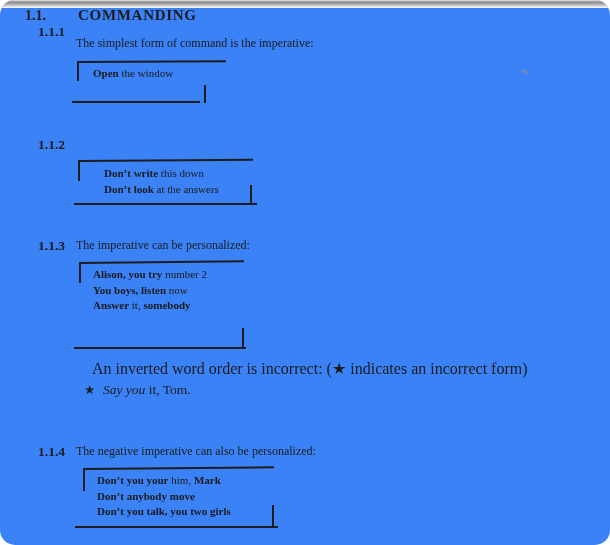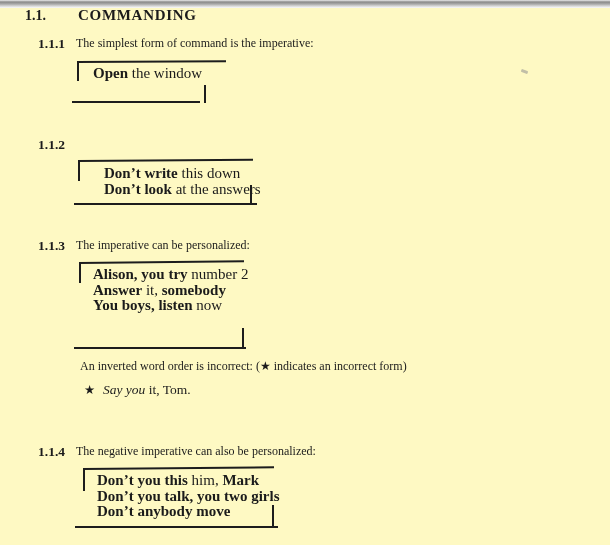--- a/index.html
+++ b/index.html
@@ -1,55 +1,56 @@
 <!DOCTYPE html>
 <html><head>
 <meta charset="utf-8">
 <style>
   html,body{margin:0;padding:0;background:#ffffff;}
   .page{
     position:relative;width:610px;height:545px;overflow:hidden;
-    background:#fef9c3;color:#1b1b1b;
+    background:#3b82f6;color:#1b1b1b;
     font-family:"Liberation Serif","DejaVu Serif",serif;
+    border-radius:15px;
     -webkit-font-smoothing:antialiased;
   }
   .scan-edge{
     position:absolute;top:0;left:0;width:610px;height:8px;
     background:linear-gradient(180deg,#ededed 0px,#8a8a8a 2px,#a8a8a8 4px,#d6d6d6 6px,#fcfcfc 8px);
   }
   .artifact{
     position:absolute;left:521px;top:70px;width:7px;height:3px;
     background:#8f8f8f;opacity:.55;transform:rotate(22deg);border-radius:1px;
   }
   .h-num{position:absolute;left:25px;top:8px;font-weight:700;font-size:14px;}
   .h-title{position:absolute;left:78px;top:7px;font-weight:700;font-size:15px;letter-spacing:.7px;}
   .sec-num{position:absolute;left:38px;font-weight:700;font-size:13.5px;white-space:nowrap;}
   .sec-text{position:absolute;left:76px;font-size:12px;white-space:nowrap;}
   .gbox{position:absolute;}
   .gl{position:absolute;background:#1d1d1d;}
-  .box-text{position:absolute;font-size:15px;line-height:15.7px;white-space:nowrap;font-weight:700;}
+  .box-text{position:absolute;font-size:11px;line-height:15.7px;white-space:nowrap;font-weight:700;}
   .box-text .rg{font-weight:400;}
-  .note-text{position:absolute;left:80px;top:359px;font-size:12px;white-space:nowrap;}
+  .note-text{position:absolute;left:92px;top:359px;font-size:16px;white-space:nowrap;}
   .star-list{position:absolute;left:84px;top:382px;font-size:13.5px;line-height:15.5px;}
   .star-item{white-space:nowrap;}
   .star{display:inline-block;width:19px;font-size:12.5px;}
   .it{font-style:italic;}
 </style>
 </head>
 <body>
 
 <div class="page">
 
   <div class="scan-edge"></div>
   <div class="artifact"></div>
 
   <div class="h-num">1.1.</div>
   <div class="h-title">COMMANDING</div>
 
-  <div class="sec-num" style="top:36px">1.1.1</div>
+  <div class="sec-num" style="top:24px">1.1.1</div>
   <div class="sec-text" style="top:36px">The simplest form of command is the imperative:</div>
 
   <div class="gbox" style="left:72px;top:60px;width:156px;height:44px">
     <div class="gl" style="left:5px;top:1px;width:149px;height:2px;transform:rotate(-0.3deg);transform-origin:left center"></div>
     <div class="gl" style="left:5px;top:1px;width:2px;height:20px"></div>
     <div class="gl" style="left:0px;top:41px;width:128px;height:2px"></div>
     <div class="gl" style="left:132px;top:25px;width:2px;height:18px"></div>
     <div class="box-text" style="left:21px;top:6px">
       <div><span>Open</span><span class="rg"> the window</span><span></span></div>
     </div>
@@ -71,39 +72,39 @@
   <div class="sec-num" style="top:238px">1.1.3</div>
   <div class="sec-text" style="top:238px">The imperative can be personalized:</div>
 
   <div class="gbox" style="left:73px;top:259px;width:173px;height:91px">
     <div class="gl" style="left:6px;top:3px;width:165px;height:2px;transform:rotate(-0.6deg);transform-origin:left center"></div>
     <div class="gl" style="left:6px;top:3px;width:2px;height:21px"></div>
     <div class="gl" style="left:1px;top:88px;width:172px;height:2px"></div>
     <div class="gl" style="left:169px;top:69px;width:2px;height:21px"></div>
     <div class="box-text" style="left:20px;top:8px">
       <div><span>Alison, you try</span><span class="rg"> number 2</span><span></span></div>
+      <div><span>You boys, listen</span><span class="rg"> now</span><span></span></div>
       <div><span>Answer</span><span class="rg"> it, </span><span>somebody</span></div>
-      <div><span>You boys, listen</span><span class="rg"> now</span><span></span></div>
     </div>
   </div>
 
   <div class="note-text">An inverted word order is incorrect: (★ indicates an incorrect form)</div>
 
   <div class="star-list">
     <div class="star-item"><span class="star">★</span><span class="it">Say you</span><span> it, Tom.</span></div>
   </div>
 
   <div class="sec-num" style="top:444px">1.1.4</div>
   <div class="sec-text" style="top:444px">The negative imperative can also be personalized:</div>
 
   <div class="gbox" style="left:75px;top:465px;width:201px;height:63px">
     <div class="gl" style="left:8px;top:3px;width:191px;height:2px;transform:rotate(-0.5deg);transform-origin:left center"></div>
     <div class="gl" style="left:8px;top:3px;width:2px;height:23px"></div>
     <div class="gl" style="left:0px;top:61px;width:203px;height:2px"></div>
     <div class="gl" style="left:197px;top:40px;width:2px;height:23px"></div>
     <div class="box-text" style="left:22px;top:8px">
-      <div><span>Don’t you this</span><span class="rg"> him, </span><span>Mark</span></div>
+      <div><span>Don’t you your</span><span class="rg"> him, </span><span>Mark</span></div>
+      <div><span>Don’t anybody move</span><span class="rg"></span><span></span></div>
       <div><span>Don’t you talk, you two girls</span><span class="rg"></span><span></span></div>
-      <div><span>Don’t anybody move</span><span class="rg"></span><span></span></div>
     </div>
   </div>
 
 </div>
 
 </body></html>

